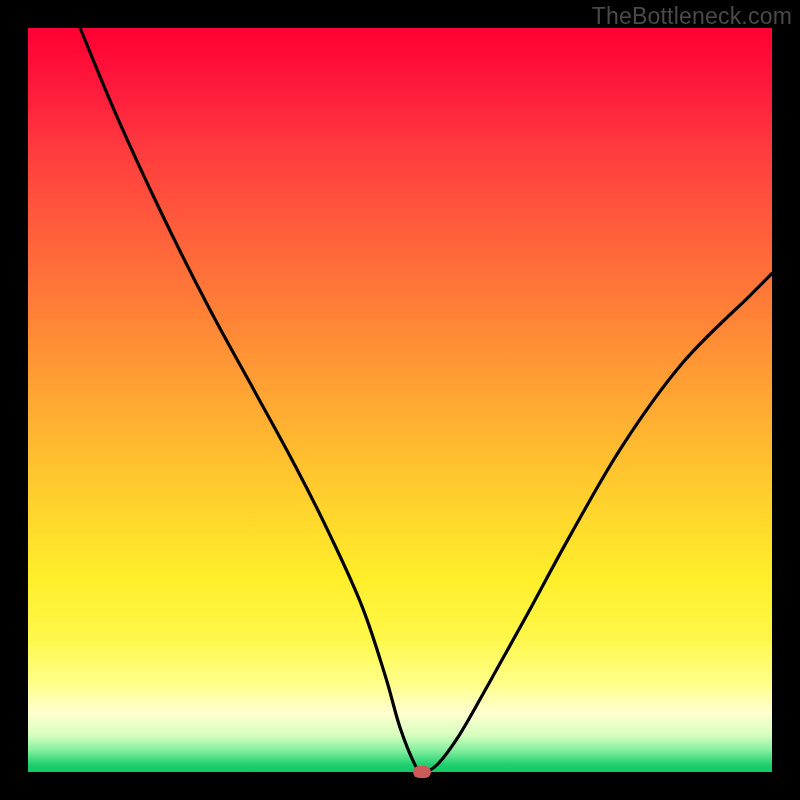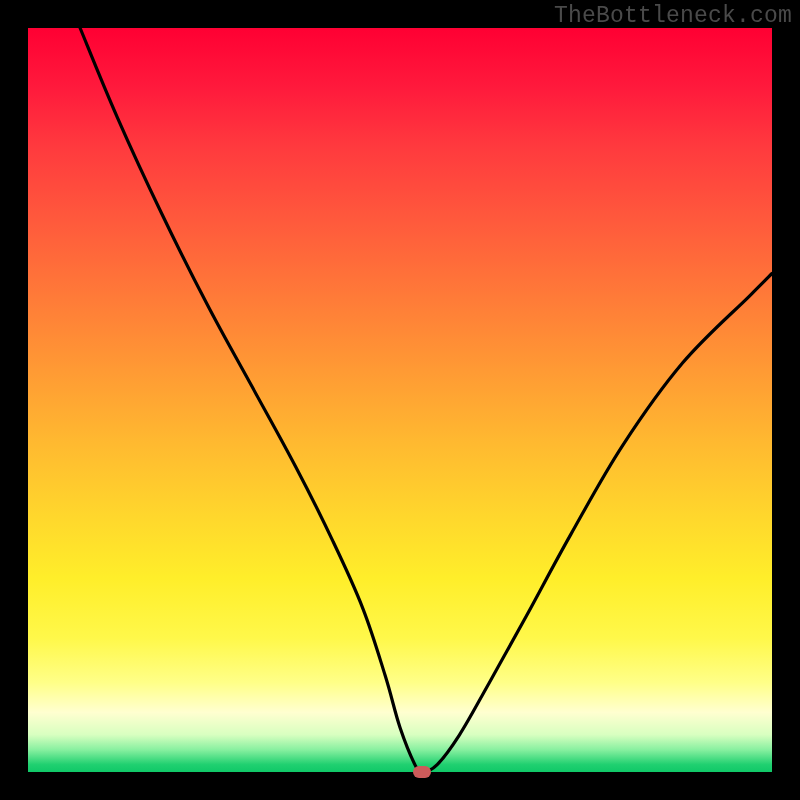--- a/index.html
+++ b/index.html
@@ -11,21 +11,20 @@
     overflow: hidden;
     font-family: Arial, Helvetica, sans-serif;
   }
   .frame {
     position: absolute;
     left: 0;
     top: 0;
     width: 800px;
     height: 800px;
     background: #000;
-    font-family: Liberation Mono, monospace;
   }
   .plot {
     position: absolute;
     left: 28px;
     top: 28px;
     width: 744px;
     height: 744px;
     background: linear-gradient(to bottom,
       #ff0033 0%,
       #ff1a3c 8%,

